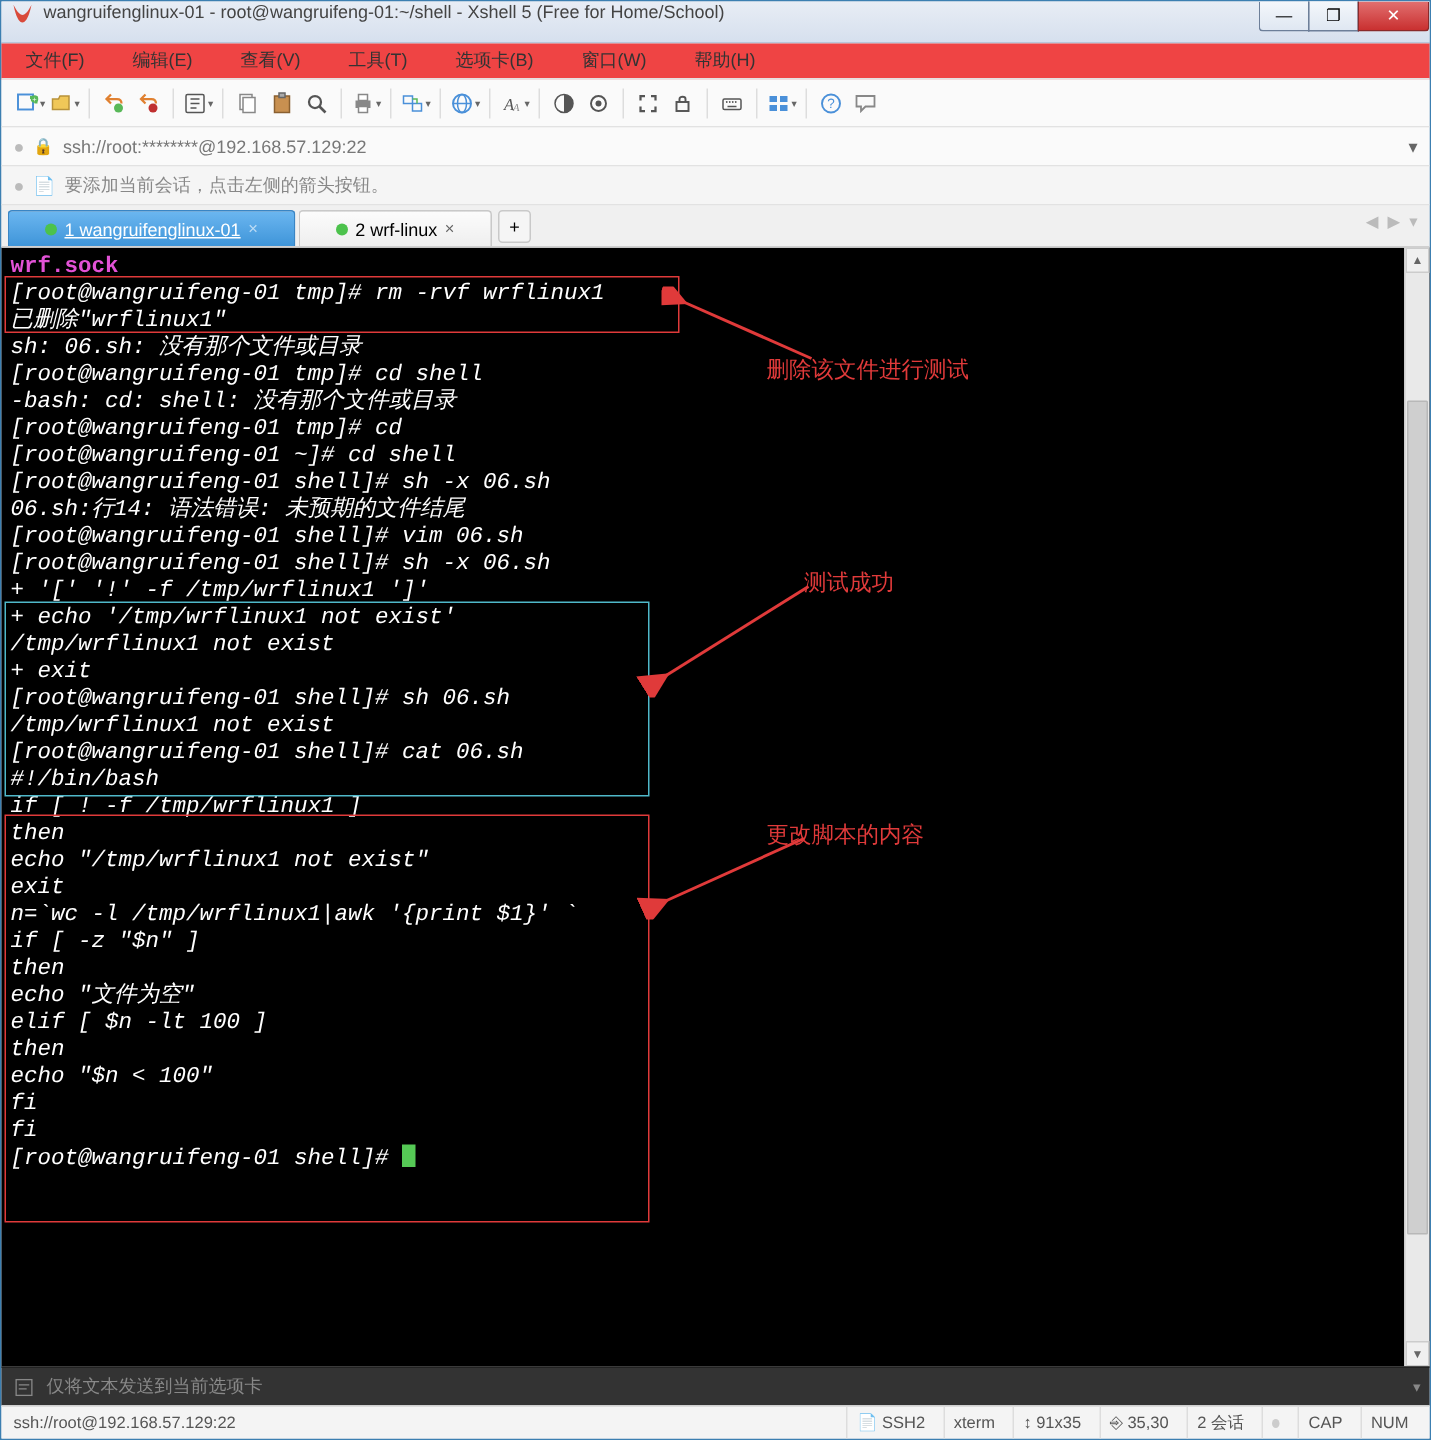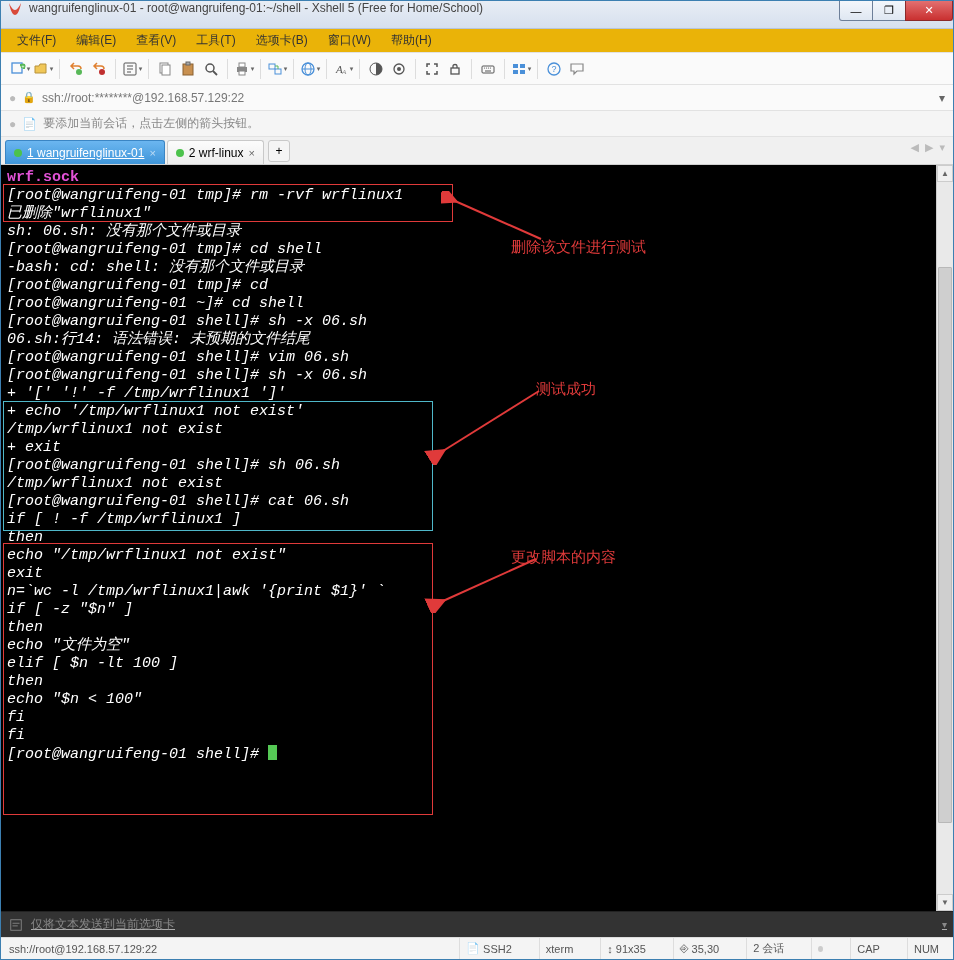--- a/index.html
+++ b/index.html
@@ -7,38 +7,38 @@
 .window { width: 954px; height: 960px; border: 1px solid #3c7fb1; display: flex; flex-direction: column; background: #f0f0f0; }
 
 .titlebar { height: 28px; background: linear-gradient(#e8edf5,#d6e0ee); display: flex; padding-left: 6px; border-bottom: 1px solid #b8c5d9; }
 .titlebar .appicon { width: 16px; height: 16px; margin-right: 6px; }
 .titlebar .title { flex: 1; color: #444; }
 .winbtns { display: flex; }
 .winbtn { width: 34px; height: 20px; border: 1px solid #6d7f99; border-top: none; margin-left: -1px; display: flex; align-items: center; justify-content: center; font-size: 11px; background: linear-gradient(#f4f7fb,#dfe7f2); cursor: pointer; }
 .winbtn.min { border-radius: 0 0 0 3px; }
 .winbtn.close { background: linear-gradient(#e27070,#c93030); color: #fff; border-color: #8a2a2a; border-radius: 0 0 3px 0; width: 48px; }
 
-.menubar { height: 24px; background: #eab308; display: flex; align-items: center; padding-left: 10px; border-bottom: 1px solid #e2e2e2; gap: 8px; }
+.menubar { height: 24px; background: #ef4444; display: flex; align-items: center; padding-left: 10px; border-bottom: 1px solid #e2e2e2; gap: 20px; }
 .menu-item { padding: 3px 6px; cursor: pointer; color: #333; }
 
 .toolbar { height: 32px; background: #fafafa; display: flex; align-items: center; padding: 0 8px; border-bottom: 1px solid #e2e2e2; gap: 1px; }
 .tbtn { width: 22px; height: 22px; display: flex; align-items: center; justify-content: center; cursor: pointer; border-radius: 2px; color: #555; position: relative; }
 .tbtn .dd { font-size: 7px; margin-left: 1px; color: #666; }
 .tsep { width: 1px; height: 20px; background: #ddd; margin: 0 4px; }
 .tbtn svg { width: 16px; height: 16px; }
 
 .addrbar { height: 26px; background: #fafafa; display: flex; align-items: center; padding: 0 8px; border-bottom: 1px solid #e2e2e2; gap: 6px; color: #777; }
 .addrbar .lock { font-size: 11px; }
 .addrbar .addr { flex: 1; }
 .addrbar .drop { cursor: pointer; color: #666; }
 
 .hintbar { height: 26px; background: #f5f5f5; display: flex; align-items: center; padding: 0 8px; border-bottom: 1px solid #e2e2e2; gap: 6px; color: #888; }
 
 .tabstrip { height: 28px; background: #f0f0f0; display: flex; align-items: flex-end; border-bottom: 1px solid #d0d0d0; padding-left: 4px; position: relative; }
-.tab { height: 24px; display: flex; align-items: center; padding: 0 8px; background: linear-gradient(#fcfcfc,#eee); border: 1px solid #c9c9c9; border-bottom: none; margin-right: 2px; cursor: pointer; font-size: 12px; gap: 5px; border-radius: 3px 3px 0 0; }
+.tab { height: 24px; display: flex; align-items: center; padding: 0 24px; background: linear-gradient(#fcfcfc,#eee); border: 1px solid #c9c9c9; border-bottom: none; margin-right: 2px; cursor: pointer; font-size: 12px; gap: 5px; border-radius: 3px 3px 0 0; }
 .tab.active { background: linear-gradient(#6bb6f0,#3f95d9); color: #fff; border-color: #3a85c4; }
 .tab .dot { width: 8px; height: 8px; border-radius: 50%; display: inline-block; }
 .tab .dot.green { background: #4cc24c; }
 .tab .close { font-size: 11px; opacity: .6; cursor: pointer; }
 .tab.active .label { text-decoration: underline; }
 .addtab { width: 22px; height: 22px; border: 1px solid #c9c9c9; background: #f5f5f5; display: flex; align-items: center; justify-content: center; cursor: pointer; border-radius: 3px; margin-left: 2px; margin-bottom: 2px; }
 .tabnav { position: absolute; right: 6px; top: 4px; display: flex; gap: 2px; }
 .tabnav span { color: #bbb; font-size: 11px; cursor: pointer; padding: 0 2px; }
 
 .terminal-wrap { flex: 1; display: flex; background: #000; overflow: hidden; }
@@ -51,26 +51,26 @@
 .mag { color: #e252d6; font-weight: bold; }
 .wht { color: #ffffff; font-style: italic; }
 .cursor { display: inline-block; width: 9px; height: 15px; background: #55c955; vertical-align: -2px; }
 
 .annbox { position: absolute; border: 1px solid; pointer-events: none; }
 .annbox.red { border-color: #e03a3a; }
 .annbox.cyan { border-color: #4fb8c9; }
 .annlabel { position: absolute; color: #e03a3a; font-family: SimSun, serif; font-size: 15px; pointer-events: none; }
 .arrow-svg { position: absolute; pointer-events: none; }
 
-.inputbar { height: 26px; background: #333; display: flex; align-items: center; padding: 11px 6px; gap: 6px; color: #aaa; border-top: 1px solid #222; text-decoration: underline; }
+.inputbar { height: 26px; background: #333; display: flex; align-items: center; padding: 11px 6px; gap: 6px; color: #aaa; border-top: 1px solid #222; }
 .inputbar .ibtn { width: 18px; height: 18px; cursor: pointer; display:flex; align-items:center; justify-content:center; }
 .inputbar .itext { flex: 1; color: #888; font-size: 12px; }
 .inputbar .idrop { cursor: pointer; color: #888; font-size: 10px; }
 
-.statusbar { height: 22px; background: #f4f4f4; display: flex; align-items: center; padding: 0 8px; border-top: 1px solid #ddd; font-size: 11px; color: #555; gap: 21px; }
+.statusbar { height: 22px; background: #f4f4f4; display: flex; align-items: center; padding: 0 8px; border-top: 1px solid #ddd; font-size: 11px; color: #555; gap: 6px; }
 .statusbar .spacer { flex: 1; }
 .statusbar .cell { padding: 0 6px; border-left: 1px solid #ddd; height: 100%; display: flex; align-items: center; gap: 3px; }
 .statusbar .cell:first-of-type { border-left: none; }
 </style>
 </head>
 <body>
 
 <div class="window">
 
   <div class="titlebar">
@@ -296,20 +296,21 @@
       <div><span class="wht">06.sh:行14: 语法错误: 未预期的文件结尾</span></div>
       <div><span class="wht">[root@wangruifeng-01 shell]# </span><span class="wht">vim 06.sh</span></div>
       <div><span class="wht">[root@wangruifeng-01 shell]# </span><span class="wht">sh -x 06.sh</span></div>
       <div><span class="wht">+ '[' '!' -f /tmp/wrflinux1 ']'</span></div>
       <div><span class="wht">+ echo '/tmp/wrflinux1 not exist'</span></div>
       <div><span class="wht">/tmp/wrflinux1 not exist</span></div>
       <div><span class="wht">+ exit</span></div>
       <div><span class="wht">[root@wangruifeng-01 shell]# </span><span class="wht">sh 06.sh</span></div>
       <div><span class="wht">/tmp/wrflinux1 not exist</span></div>
       <div><span class="wht">[root@wangruifeng-01 shell]# </span><span class="wht">cat 06.sh</span></div>
+      <div><span class="wht">#!/bin/bash</span></div>
       <div><span class="wht">if [ ! -f /tmp/wrflinux1 ]</span></div>
       <div><span class="wht">then</span></div>
       <div><span class="wht">   echo "/tmp/wrflinux1 not exist"</span></div>
       <div><span class="wht">   exit</span></div>
       <div><span class="wht">n=`wc -l /tmp/wrflinux1|awk '{print $1}' `</span></div>
       <div><span class="wht">if [ -z "$n" ]</span></div>
       <div><span class="wht">then</span></div>
       <div><span class="wht">  echo "文件为空"</span></div>
       <div><span class="wht">elif [ $n -lt 100 ]</span></div>
       <div><span class="wht">  then</span></div>

